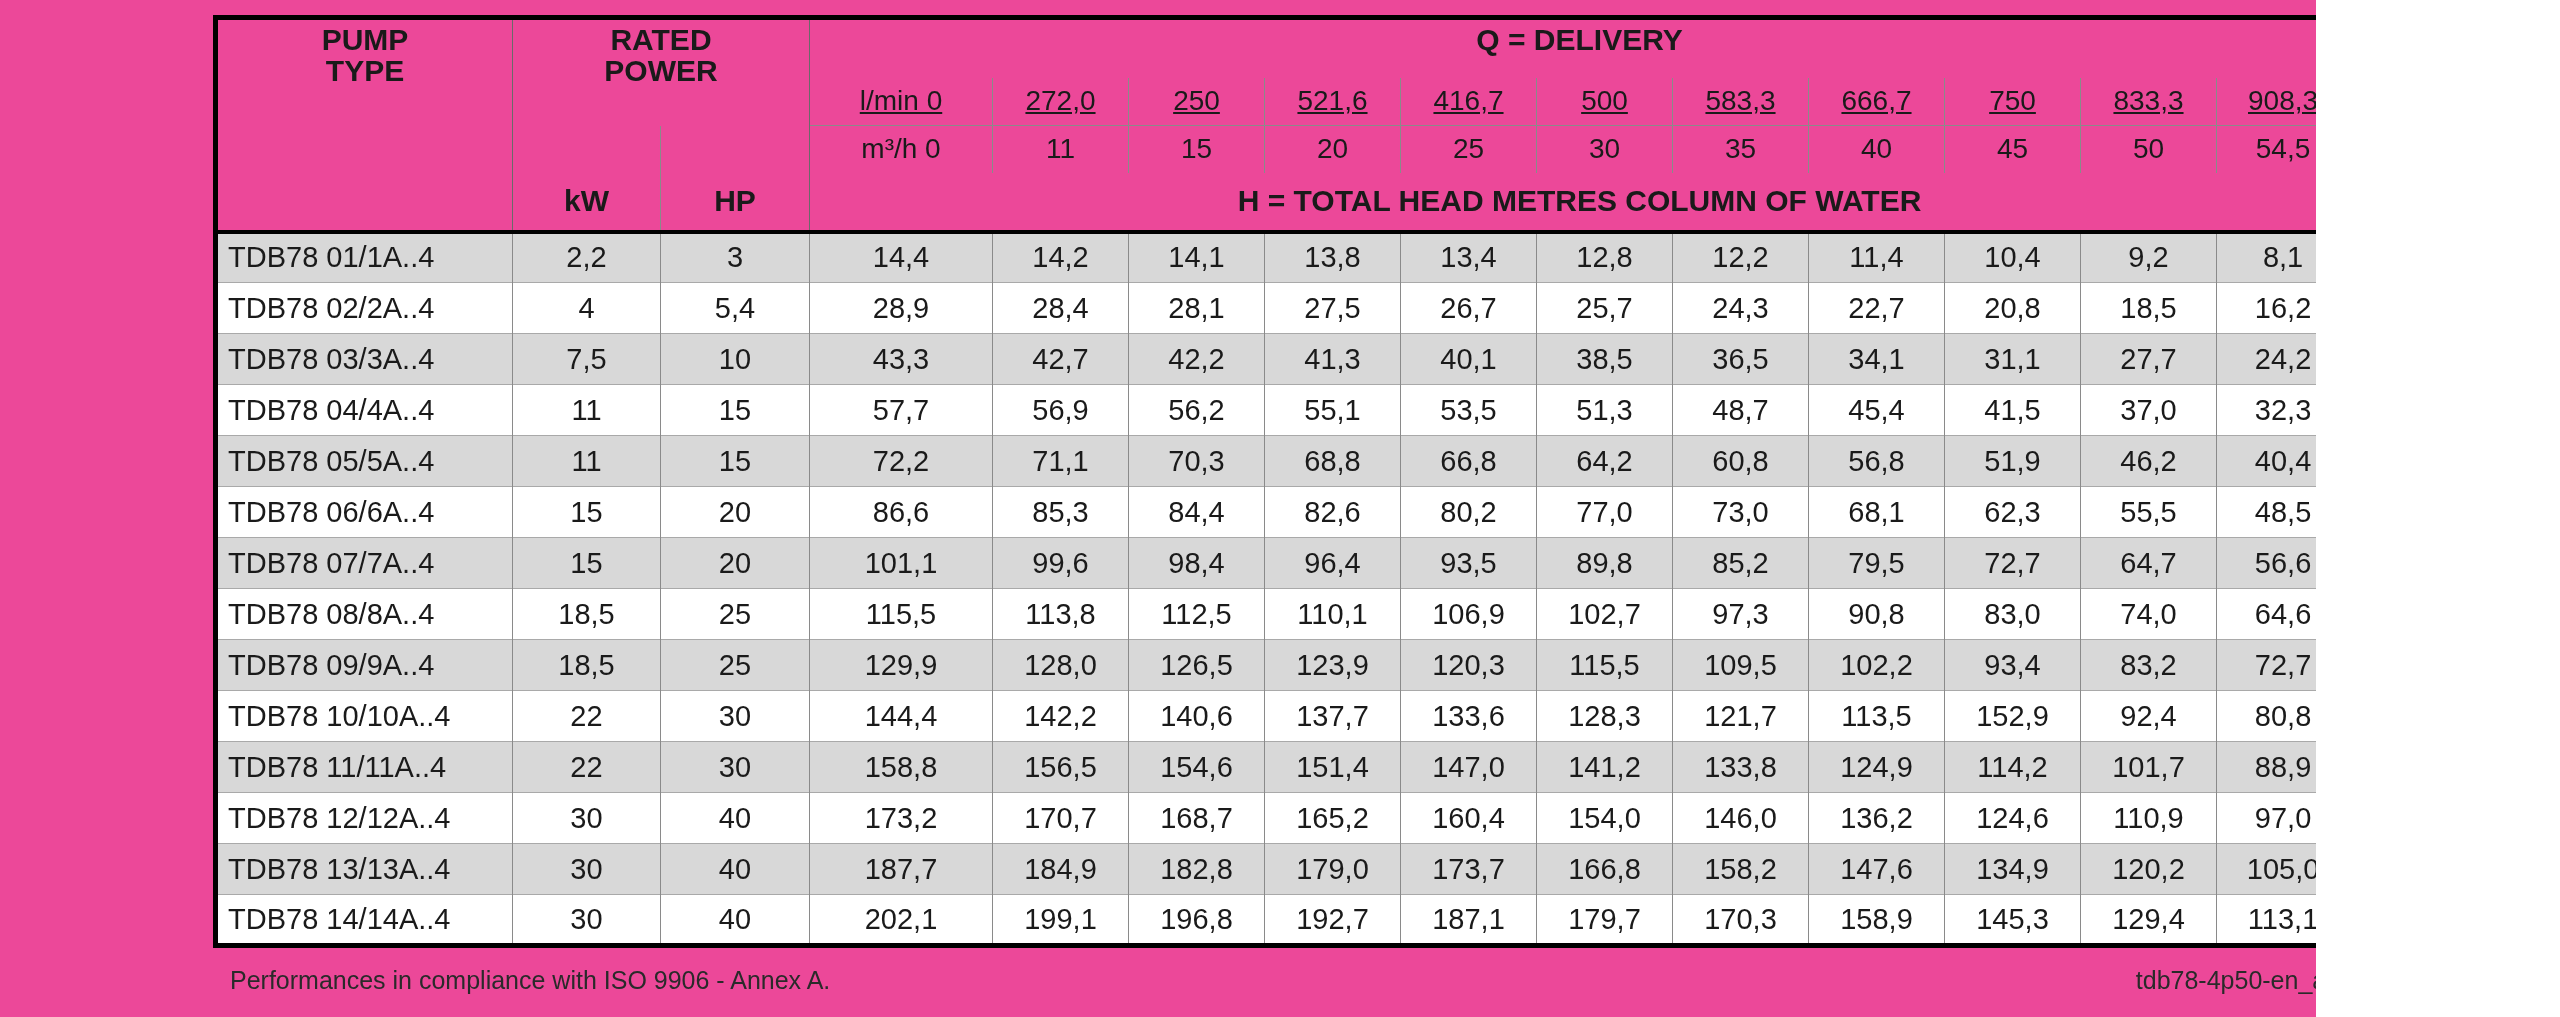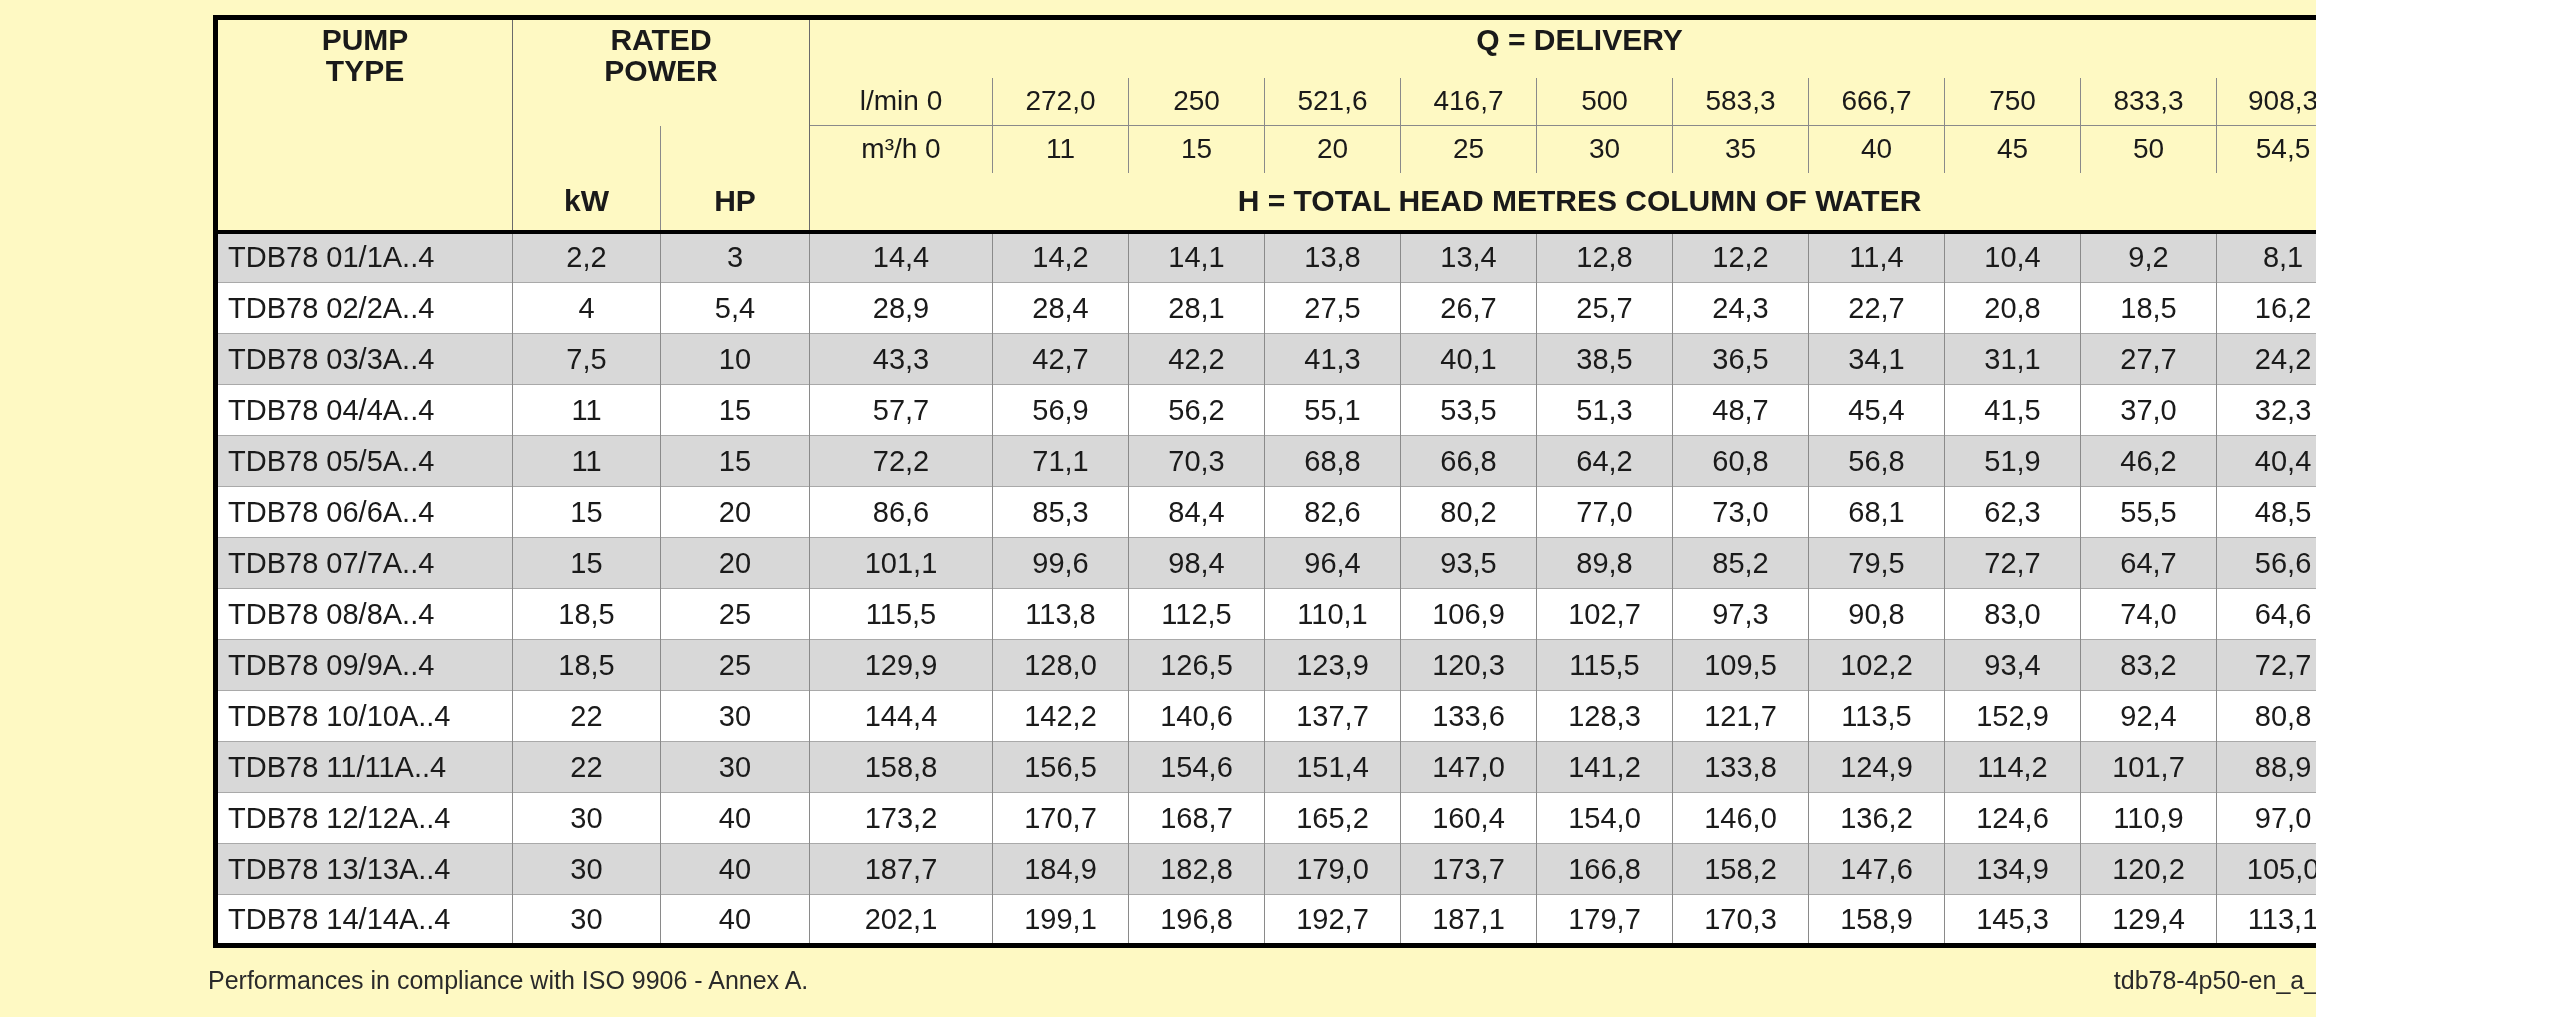--- a/index.html
+++ b/index.html
@@ -5,21 +5,21 @@
   html, body {
     margin: 0;
     padding: 0;
     background: #ffffff;
     font-family: "Liberation Sans", "DejaVu Sans", sans-serif;
   }
   .page {
     position: relative;
     width: 2316px;
     height: 1017px;
-    background: #fef9c3;
+    background: #ec4899;
     overflow: hidden;
   }
   table.pump-table {
     position: absolute;
     left: 213px;
     top: 15px;
     width: 2135px;
     border-collapse: collapse;
     table-layout: fixed;
     color: #1a1a1a;
@@ -30,21 +30,21 @@
   }
   th, td {
     padding: 0;
     font-weight: normal;
     text-align: center;
     overflow: hidden;
     white-space: nowrap;
   }
   
   tr.h-a { height: 60px; }
-  tr.h-b { height: 48px; }
+  tr.h-b { height: 48px; text-decoration: underline; }
   tr.h-c { height: 47px; }
   tr.h-d { height: 59px; }
 
   th.pump-head, th.rated-head {
     vertical-align: top;
     font-weight: bold;
     font-size: 30px;
     line-height: 31px;
     padding-top: 4px;
   }
@@ -94,21 +94,21 @@
   tbody td + td { border-left: 1px solid #8a8a8a; }
   tbody tr + tr td { border-top: 1px solid #a9a9a9; }
   tbody td.pump-name {
     text-align: left;
     padding-left: 10px;
   }
 
   
   .footer {
     position: absolute;
-    left: 206px;
+    left: 228px;
     top: 966px;
     width: 2135px;
     display: flex;
     justify-content: space-between;
     font-size: 25px;
     color: #2a2a2a;
   }
   .footer .left { padding-left: 2px; }
   .footer .right { padding-right: 2px; }
 </style>

